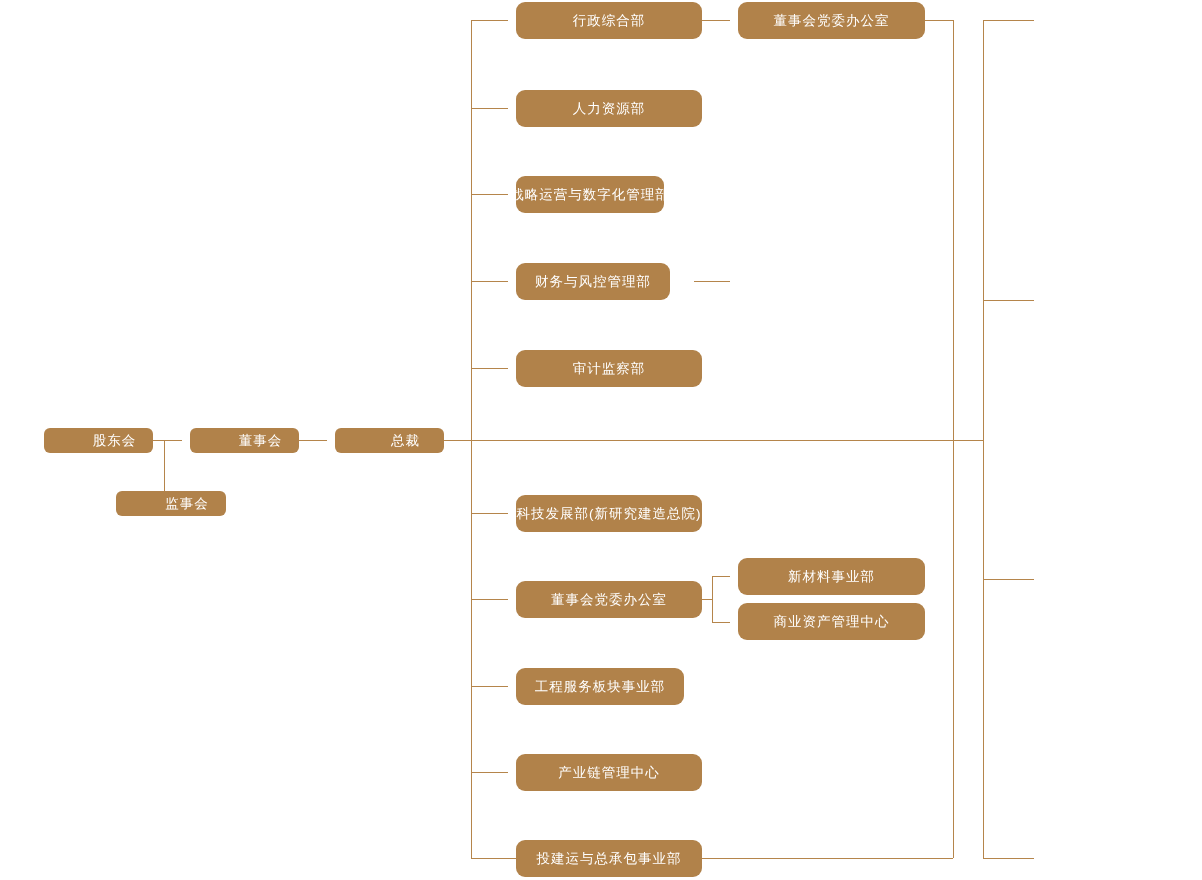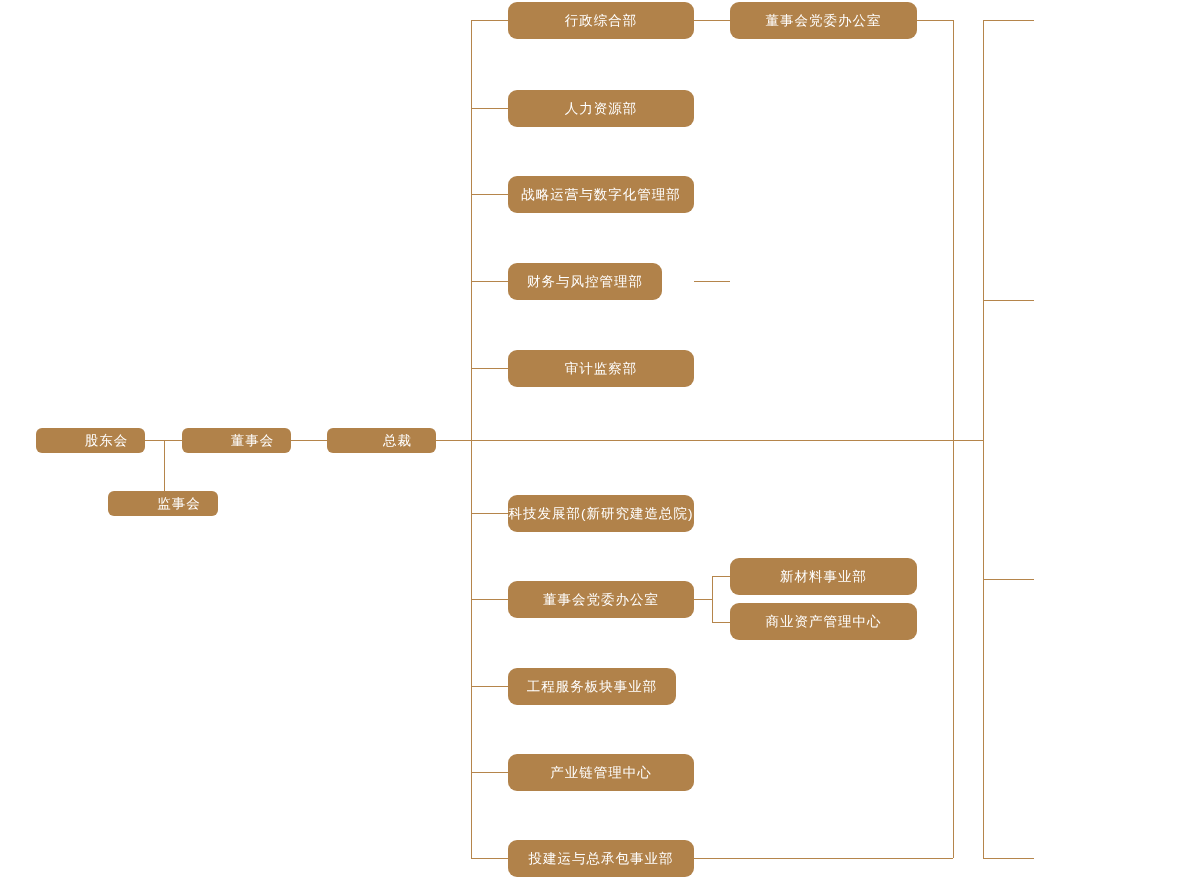--- a/index.html
+++ b/index.html
@@ -22,20 +22,21 @@
     color: var(--node-text, #ffffff);
     border-radius: 9px;
     display: flex;
     align-items: center;
     justify-content: center;
     font-size: 13.5px;
     font-weight: 500;
     letter-spacing: 1px;
     white-space: nowrap;
     box-sizing: border-box;
+    margin-left: 8px;
   }
   .node.sm {
     height: 25px;
     border-radius: 6px;
     padding-left: 32px;
   }
   .hl {
     position: absolute;
     height: 1px;
     background: var(--line-color, #b5854b);
@@ -88,21 +89,21 @@
     <div class="hl" style="left:983px;top:858px;width:51px"></div>
   </div>
 
   <div class="node sm" style="left:36px;top:428px;width:109px">股东会</div>
   <div class="node sm" style="left:182px;top:428px;width:109px">董事会</div>
   <div class="node sm" style="left:108px;top:491px;width:110px">监事会</div>
   <div class="node sm" style="left:327px;top:428px;width:109px">总裁</div>
 
   <div class="node" style="left:508px;top:2px;width:186px">行政综合部</div>
   <div class="node" style="left:508px;top:90px;width:186px">人力资源部</div>
-  <div class="node" style="left:508px;top:176px;width:186px">战略运营与数字化管理部</div>
+  <div class="node" style="left:508px;top:176px;width:148px">战略运营与数字化管理部</div>
   <div class="node" style="left:508px;top:263px;width:154px">财务与风控管理部</div>
   <div class="node" style="left:508px;top:350px;width:186px">审计监察部</div>
   <div class="node" style="left:508px;top:495px;width:186px">科技发展部(新研究建造总院)</div>
   <div class="node" style="left:508px;top:581px;width:186px">董事会党委办公室</div>
   <div class="node" style="left:508px;top:668px;width:168px">工程服务板块事业部</div>
   <div class="node" style="left:508px;top:754px;width:186px">产业链管理中心</div>
   <div class="node" style="left:508px;top:840px;width:186px">投建运与总承包事业部</div>
 
   <div class="node" style="left:730px;top:2px;width:187px">董事会党委办公室</div>
   <div class="node" style="left:730px;top:558px;width:187px">新材料事业部</div>

